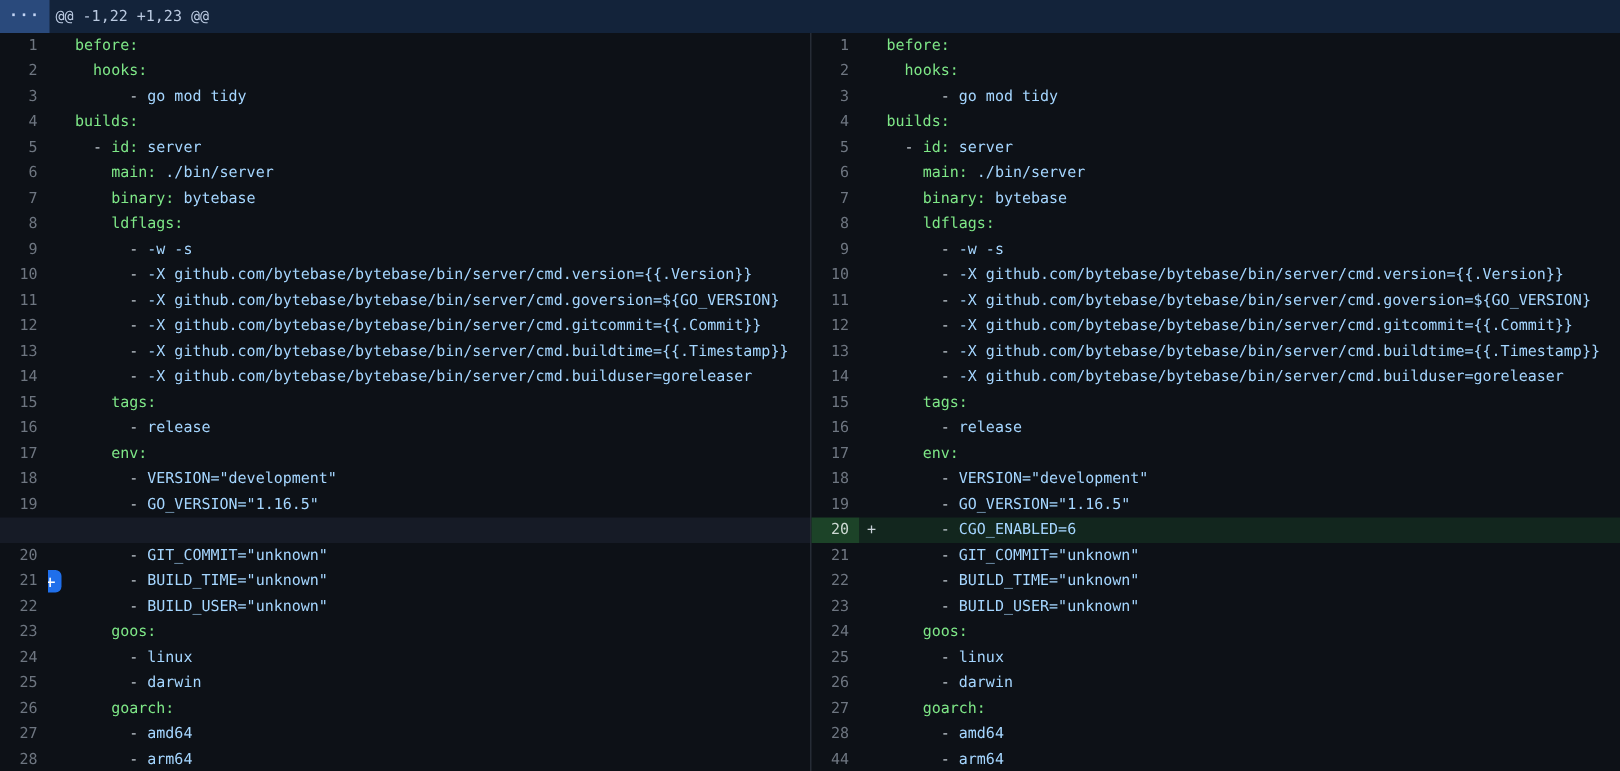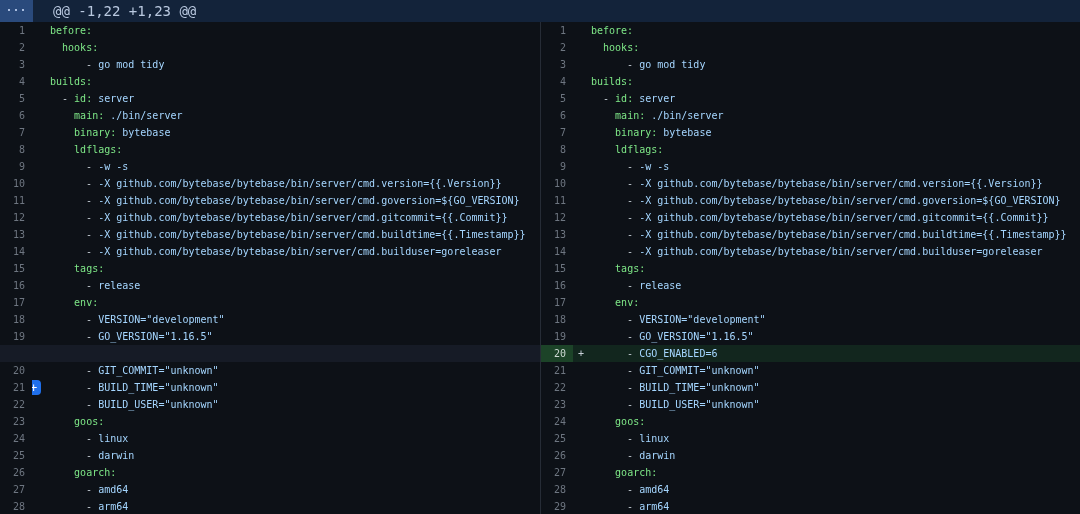--- a/index.html
+++ b/index.html
@@ -13,21 +13,21 @@
     height:22px; width:100%; background:#13233a;
     display:flex; align-items:center;
   }
   .expand {
     width:33px; height:22px; border:none; cursor:pointer;
     background:#2a4a7c; color:#c3d5f5;
     font-family:"DejaVu Sans Mono", monospace; font-size:10px; font-weight:bold;
     letter-spacing:1px; line-height:22px; text-align:center; padding:0;
   }
   .hunk-text {
-    margin-left:20px; color:#bac9e0; font-size:14px; white-space:pre;
+    margin-left:4px; color:#bac9e0; font-size:10px; white-space:pre;
   }
 
   
   .panes { display:flex; width:1080px; }
   .pane { width:540px; }
   .pane-right { border-left:1px solid #262c36; }
 
   .row { display:flex; height:17px; position:relative; }
   .num {
     width:32px; flex:0 0 32px; text-align:right; padding-right:7px;
@@ -294,18 +294,18 @@
         </div>
         <div class="row">
           <div class="num">27</div>
           <div class="code"><span class="seg-p">    </span><span class="seg-k">goarch:</span></div>
         </div>
         <div class="row">
           <div class="num">28</div>
           <div class="code"><span class="seg-p">      - </span><span class="seg-s">amd64</span></div>
         </div>
         <div class="row">
-          <div class="num">29</div>
+          <div class="num">44</div>
           <div class="code"><span class="seg-p">      - </span><span class="seg-s">arm64</span></div>
         </div>
       </div>
   </div>
 </div>
 
 </body></html>

